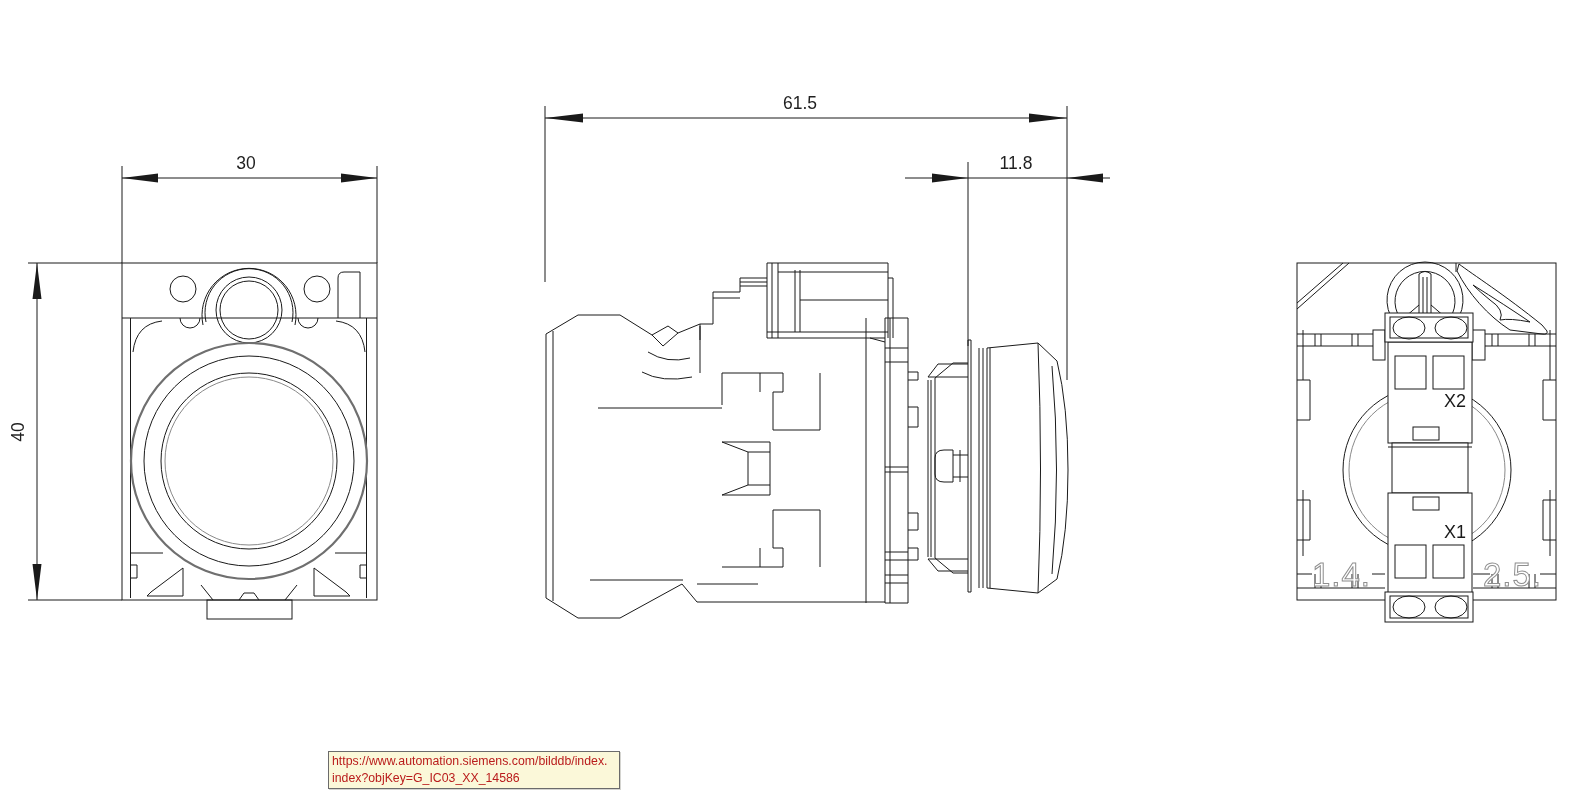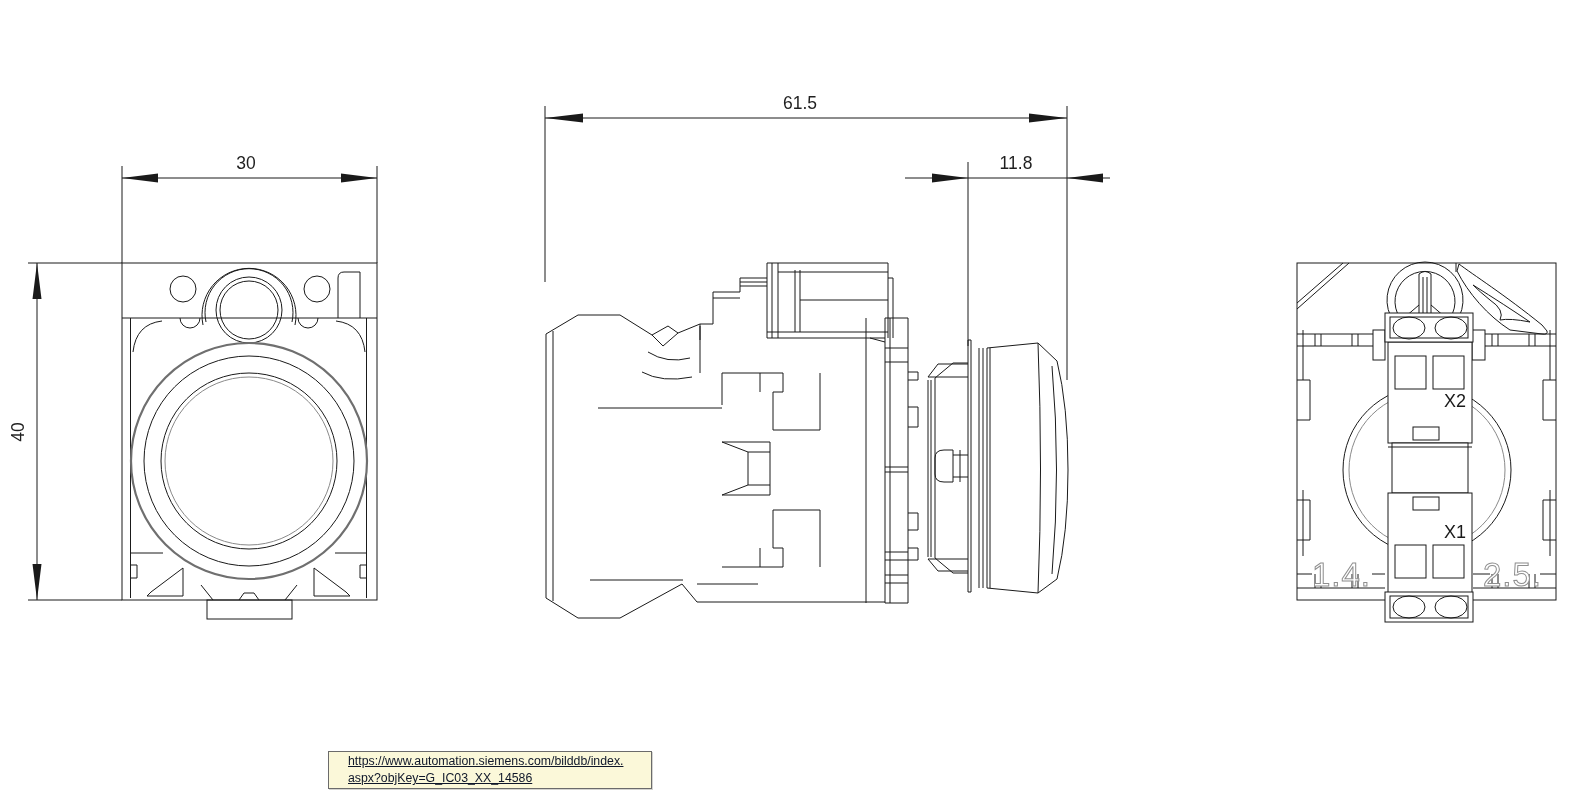--- a/index.html
+++ b/index.html
@@ -10,24 +10,23 @@
   svg .arc-thick{fill:none;stroke:#6f6f6f;stroke-width:2.2;}
   svg .arc-mid{fill:none;stroke:#8a8a8a;stroke-width:1;}
   svg .whitebox{fill:#ffffff;stroke:#1a1a1a;stroke-width:1;}
   svg .arrow{fill:#1a1a1a;stroke:none;}
   svg text.dim{fill:#1f1f1f;font-size:17.5px;font-family:"Liberation Sans",sans-serif;}
   svg text.part{fill:#1a1a1a;font-size:18px;font-family:"Liberation Sans",sans-serif;}
   svg text.engraved{fill:#ffffff;stroke:#8f8f8f;stroke-width:1;font-size:33px;letter-spacing:1px;font-family:"Liberation Sans",sans-serif;}
   #tooltip{
     position:absolute;left:328px;top:751px;width:284px;height:34px;
     background:#fbf8d9;border:1px solid #6b6b6b;
-    font-size:12.3px;line-height:17px;color:#0f172a;
-    padding:1px 19px;white-space:nowrap;overflow:hidden;
+    font-size:12.3px;line-height:17px;color:#b91c1c;
+    padding:1px 3px;white-space:nowrap;overflow:hidden;
     box-shadow:1px 1px 0 rgba(160,160,150,.45);
-    text-decoration:underline;
   }
   #tooltip div{height:17px;}
 </style>
 </head>
 <body>
 
 <div id="stage">
 <svg width="1574" height="806" viewBox="0 0 1574 806">
 
   <g>
@@ -186,14 +185,14 @@
     <text class="part" x="1466" y="407" text-anchor="end">X2</text>
     <text class="part" x="1466" y="538" text-anchor="end">X1</text>
     <text class="engraved" x="1312" y="586">1.4.</text>
     <text class="engraved" x="1483" y="586">2.5.</text>
   </g>
 </svg>
 </div>
 
 <div id="tooltip">
   <div>https://www.automation.siemens.com/bilddb/index.</div>
-  <div>aspx?objKey=G_IC03_XX_14586</div>
+  <div>index?objKey=G_IC03_XX_14586</div>
 </div>
 
 </body></html>

